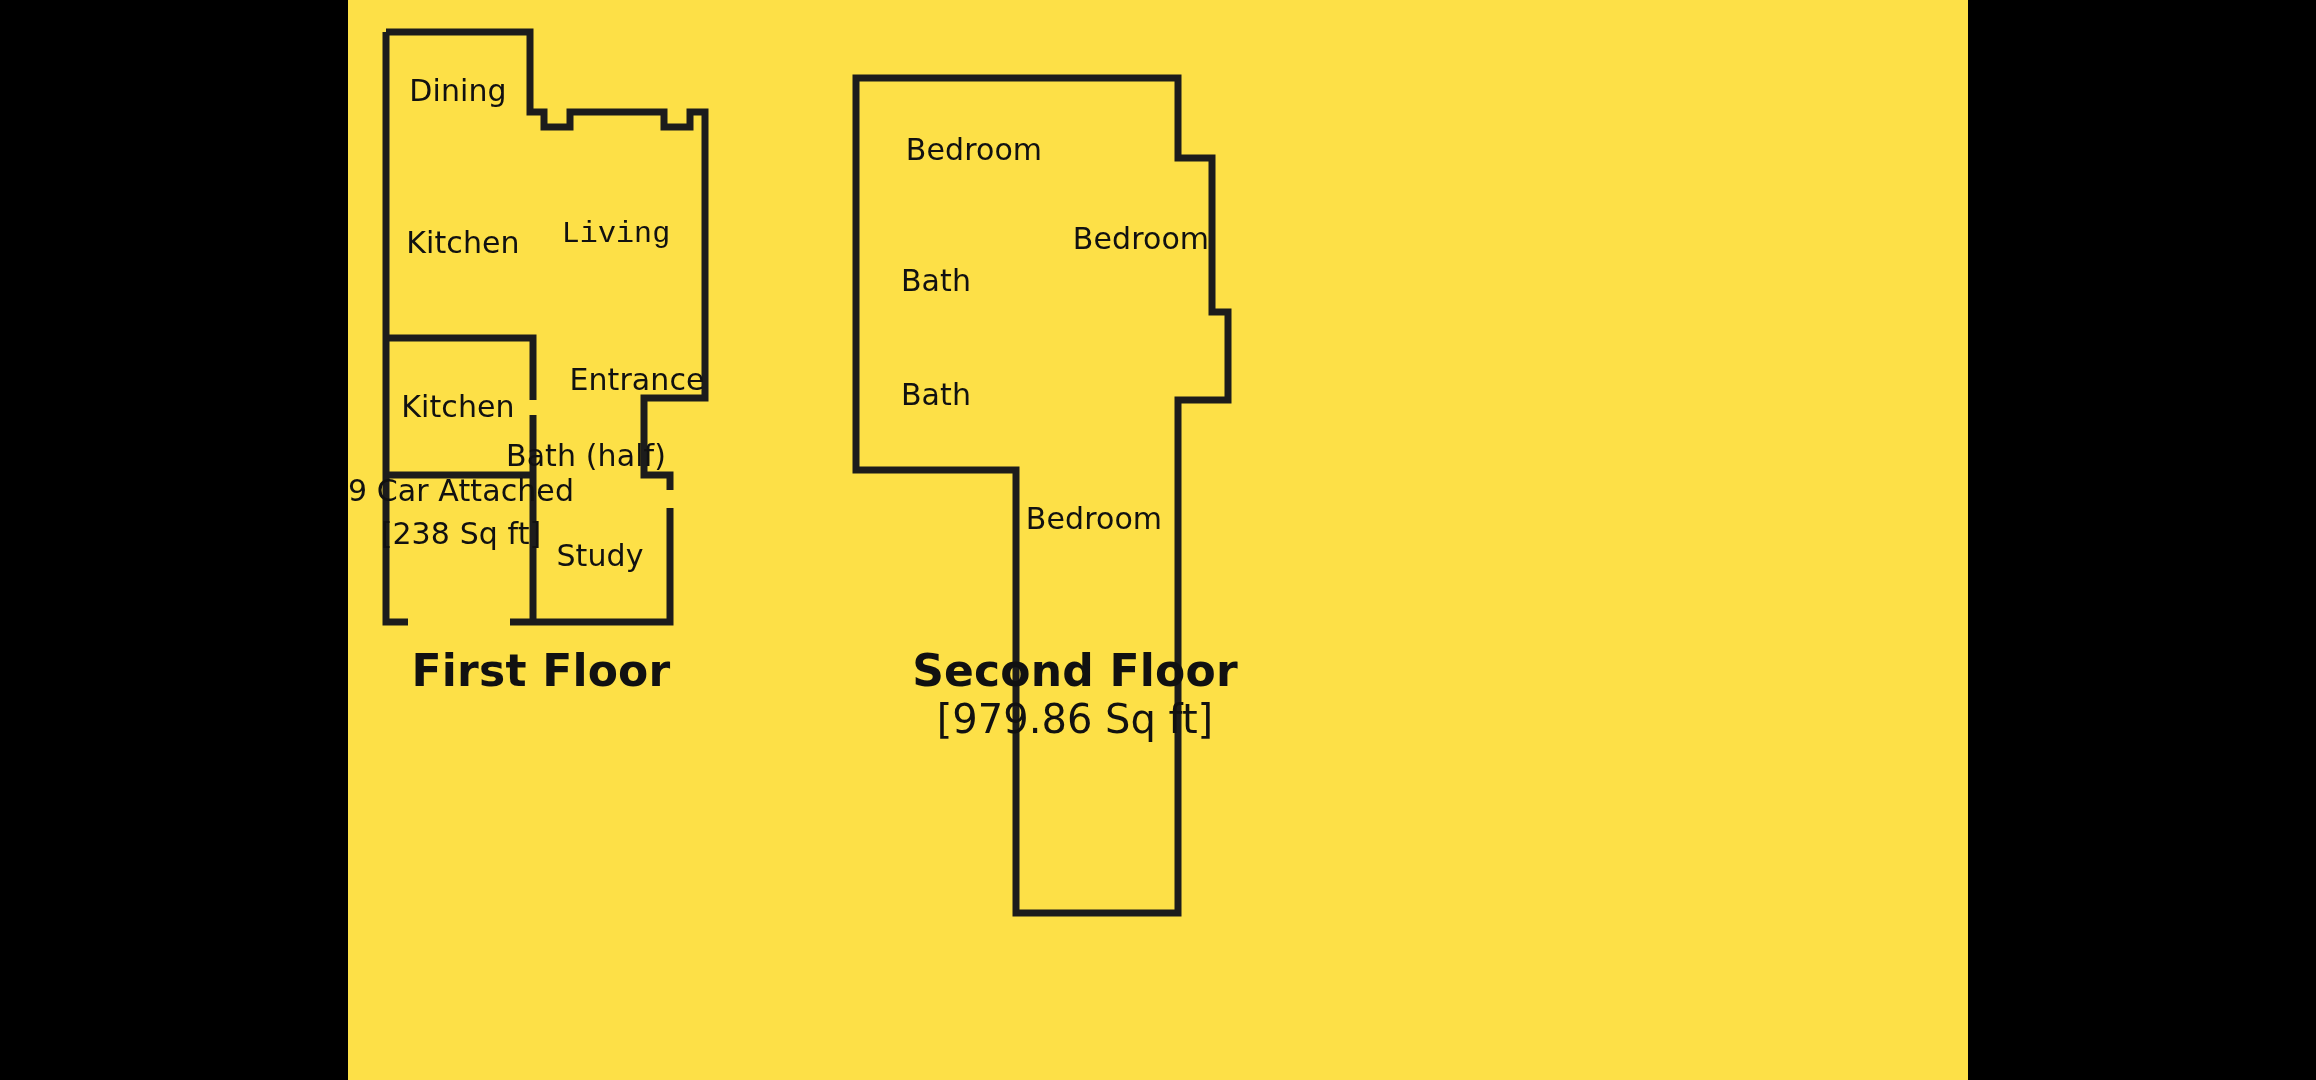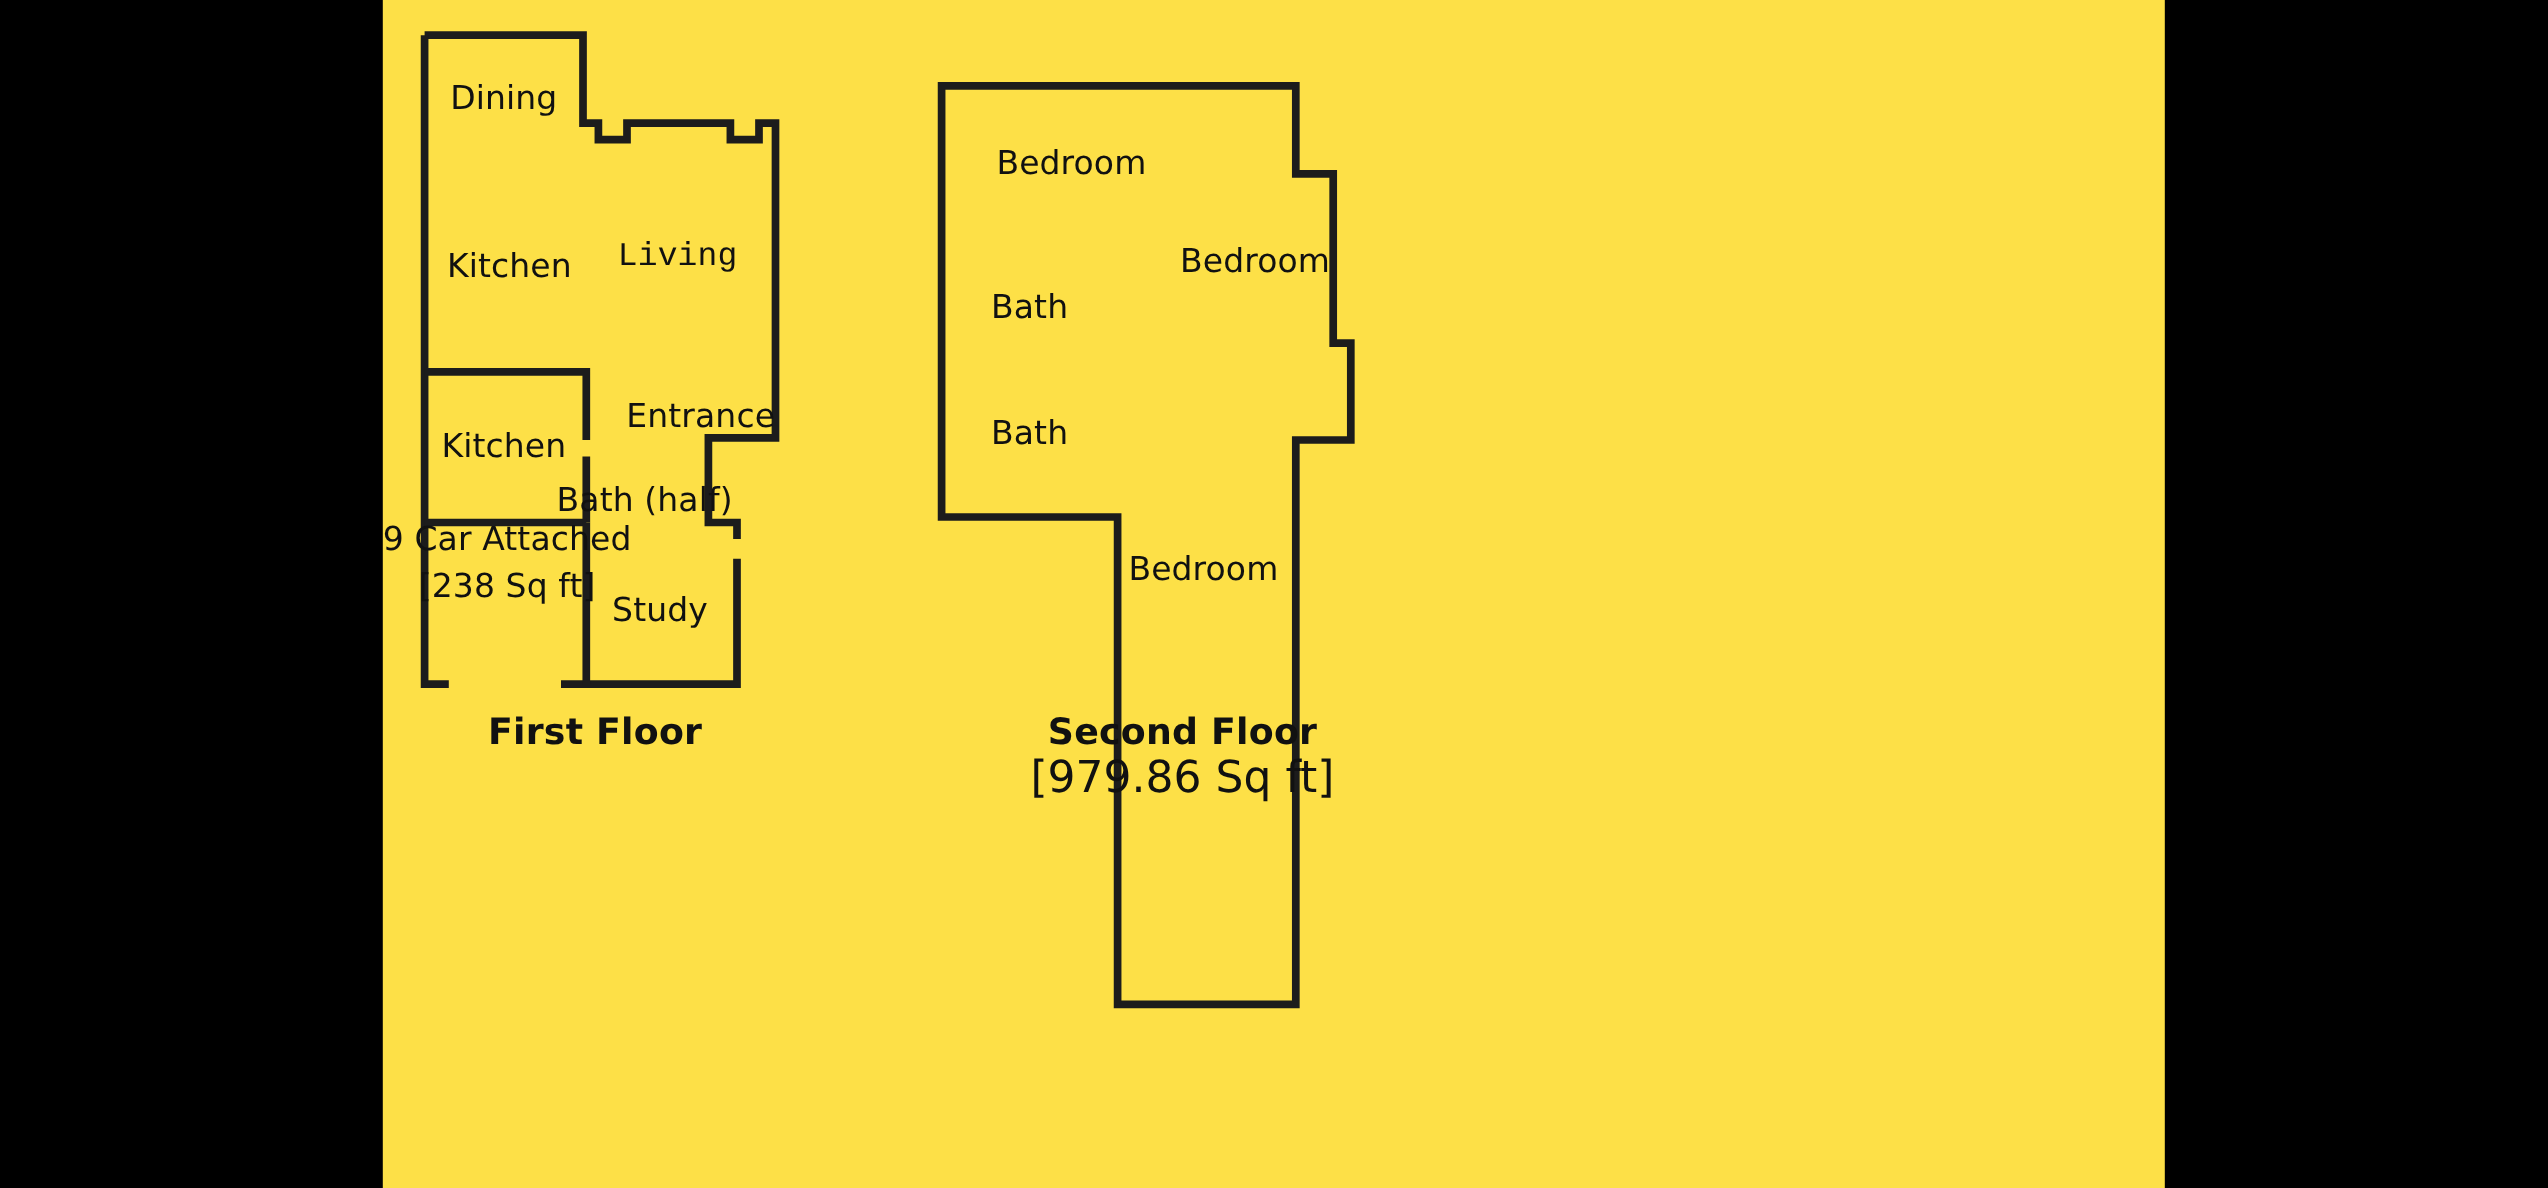--- a/index.html
+++ b/index.html
@@ -39,21 +39,21 @@
   }
   .room-label .sub { display:block; text-align:center; margin-top:8px; }
   .floor-caption {
     position:absolute;
     transform:translateX(-50%);
     text-align:center;
     color:#111111;
     white-space:nowrap;
   }
   .floor-caption .title {
-    font-size:33px;
+    font-size:44px;
     font-weight:bold;
     letter-spacing:0.2px;
   }
   .floor-caption .area {
     font-size:40px;
     font-weight:normal;
   }
 </style>
 </head>
 <body>

